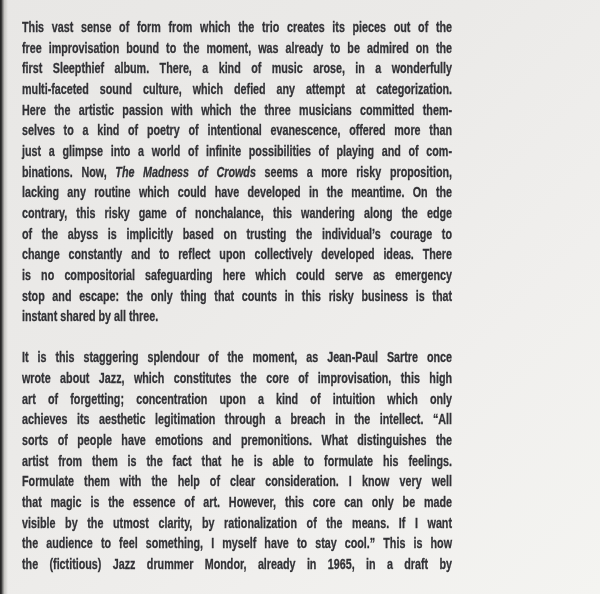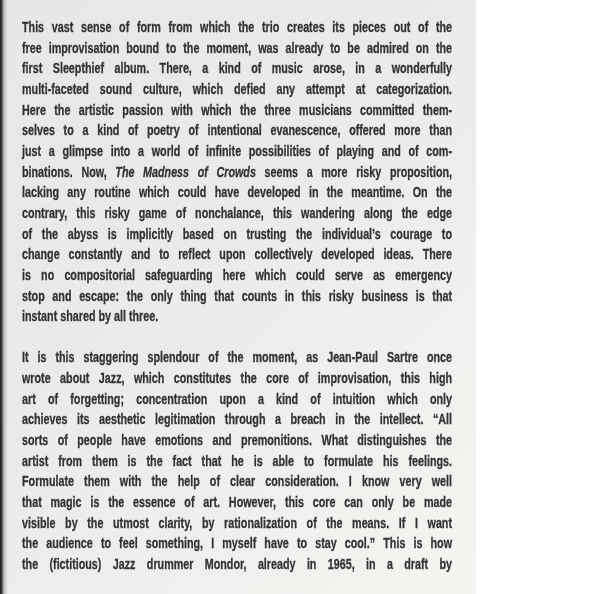--- a/index.html
+++ b/index.html
@@ -2,21 +2,21 @@
 <html><head>
 <meta charset="utf-8">
 <style>
   html, body {
     margin: 0;
     padding: 0;
     background: #ffffff;
   }
   .page {
     position: relative;
-    width: 476px;
+    width: 600px;
     height: 594px;
     overflow: hidden;
     background: linear-gradient(135deg, #e8e7e5 0%, #ebeae8 40%, #f0efed 70%, #f4f4f1 100%);
     font-family: "Liberation Sans", sans-serif;
   }
   
   .scan-edge {
     position: absolute;
     left: 0;
     top: 0;

